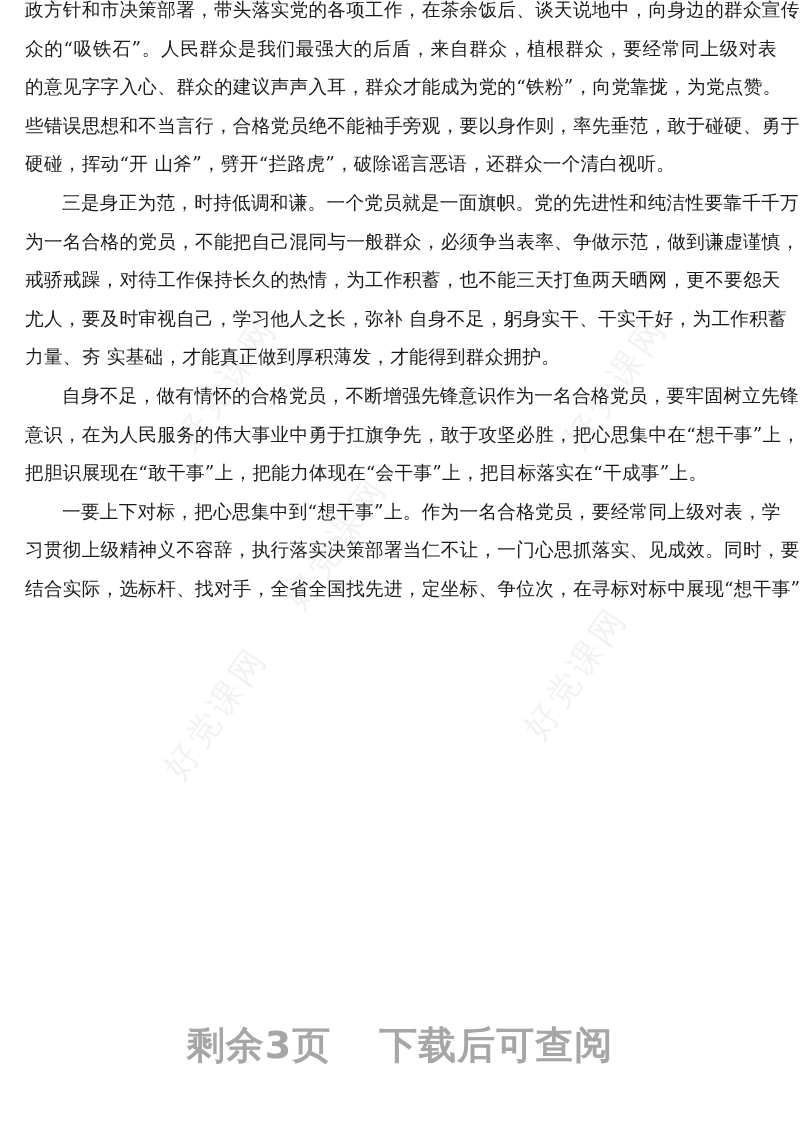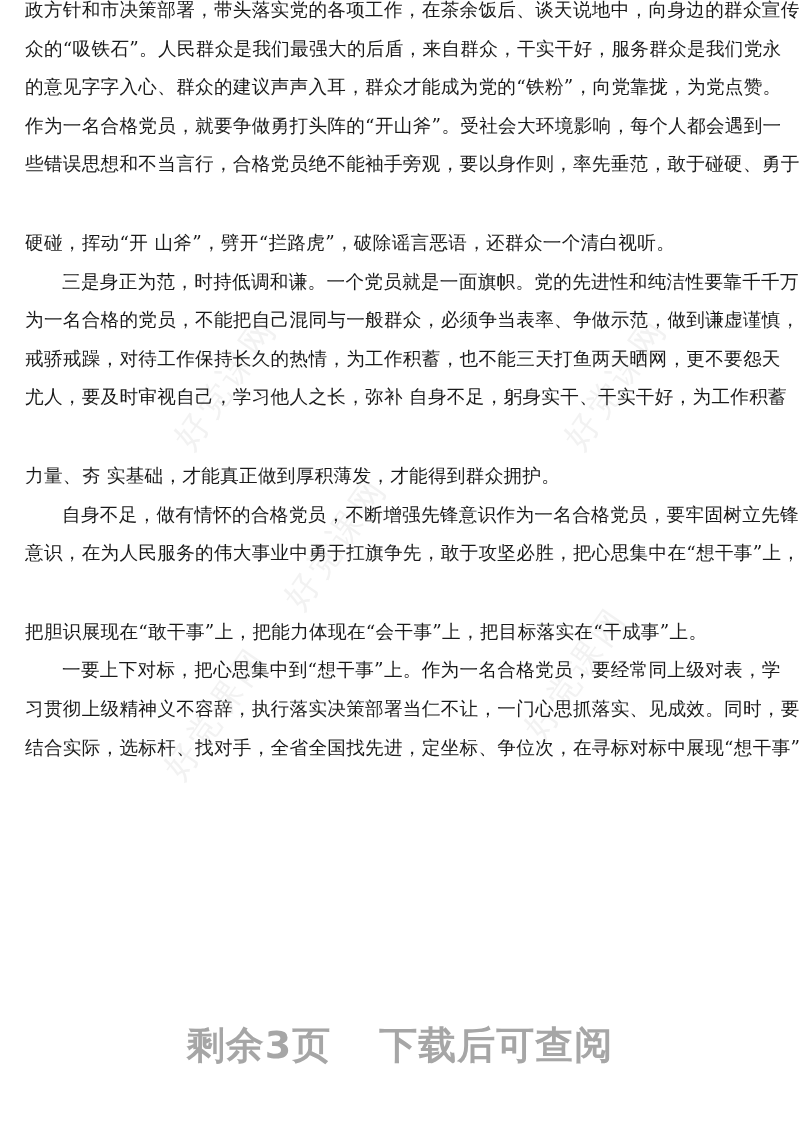--- a/index.html
+++ b/index.html
@@ -33,21 +33,20 @@
     height: 38.6px;
     line-height: 38.6px;
     font-size: 18.6px;
     white-space: nowrap;
     letter-spacing: 0.3px;
     text-align: justify;
     text-align-last: justify;
   }
   .line.last {
     text-align-last: left;
-    margin-top: 40px;
   }
   .line.indent {
     padding-left: 37px;
   }
   .watermark-layer {
     position: absolute;
     left: 0;
     top: 0;
     width: 800px;
     height: 1125px;
@@ -87,23 +86,22 @@
   <div class="watermark-layer">
     <div class="watermark" style="left:150px; top:360px;">好党课网</div>
     <div class="watermark" style="left:540px; top:360px;">好党课网</div>
     <div class="watermark" style="left:260px; top:520px;">好党课网</div>
     <div class="watermark" style="left:140px; top:690px;">好党课网</div>
     <div class="watermark" style="left:500px; top:650px;">好党课网</div>
   </div>
 
   <div class="doc-body">
     <div class="line">政方针和市决策部署，带头落实党的各项工作，在茶余饭后、谈天说地中，向身边的群众宣传</div>
-    <div class="line">众的“吸铁石”。人民群众是我们最强大的后盾，来自群众，干实干好，服务群众是我们党永</div>
+    <div class="line">众的“吸铁石”。人民群众是我们最强大的后盾，来自群众，植根群众，要经常同上级对表</div>
     <div class="line">的意见字字入心、群众的建议声声入耳，群众才能成为党的“铁粉”，向党靠拢，为党点赞。</div>
-    <div class="line">作为一名合格党员，就要争做勇打头阵的“开山斧”。受社会大环境影响，每个人都会遇到一</div>
     <div class="line">些错误思想和不当言行，合格党员绝不能袖手旁观，要以身作则，率先垂范，敢于碰硬、勇于</div>
     <div class="line last">硬碰，挥动“开 山斧”，劈开“拦路虎”，破除谣言恶语，还群众一个清白视听。</div>
     <div class="line indent">三是身正为范，时持低调和谦。一个党员就是一面旗帜。党的先进性和纯洁性要靠千千万</div>
     <div class="line">为一名合格的党员，不能把自己混同与一般群众，必须争当表率、争做示范，做到谦虚谨慎，</div>
     <div class="line">戒骄戒躁，对待工作保持长久的热情，为工作积蓄，也不能三天打鱼两天晒网，更不要怨天</div>
     <div class="line">尤人，要及时审视自己，学习他人之长，弥补 自身不足，躬身实干、干实干好，为工作积蓄</div>
     <div class="line last">力量、夯 实基础，才能真正做到厚积薄发，才能得到群众拥护。</div>
     <div class="line indent">自身不足，做有情怀的合格党员，不断增强先锋意识作为一名合格党员，要牢固树立先锋</div>
     <div class="line">意识，在为人民服务的伟大事业中勇于扛旗争先，敢于攻坚必胜，把心思集中在“想干事”上，</div>
     <div class="line last">把胆识展现在“敢干事”上，把能力体现在“会干事”上，把目标落实在“干成事”上。</div>

